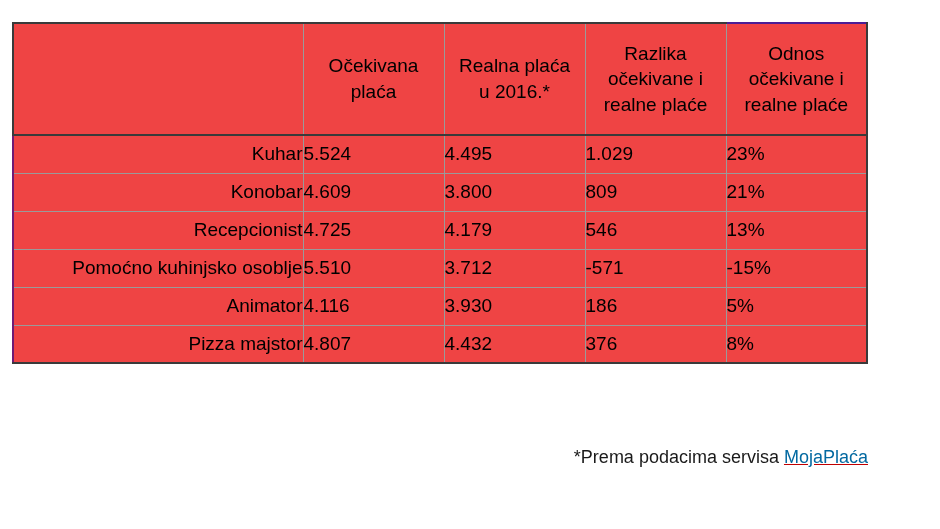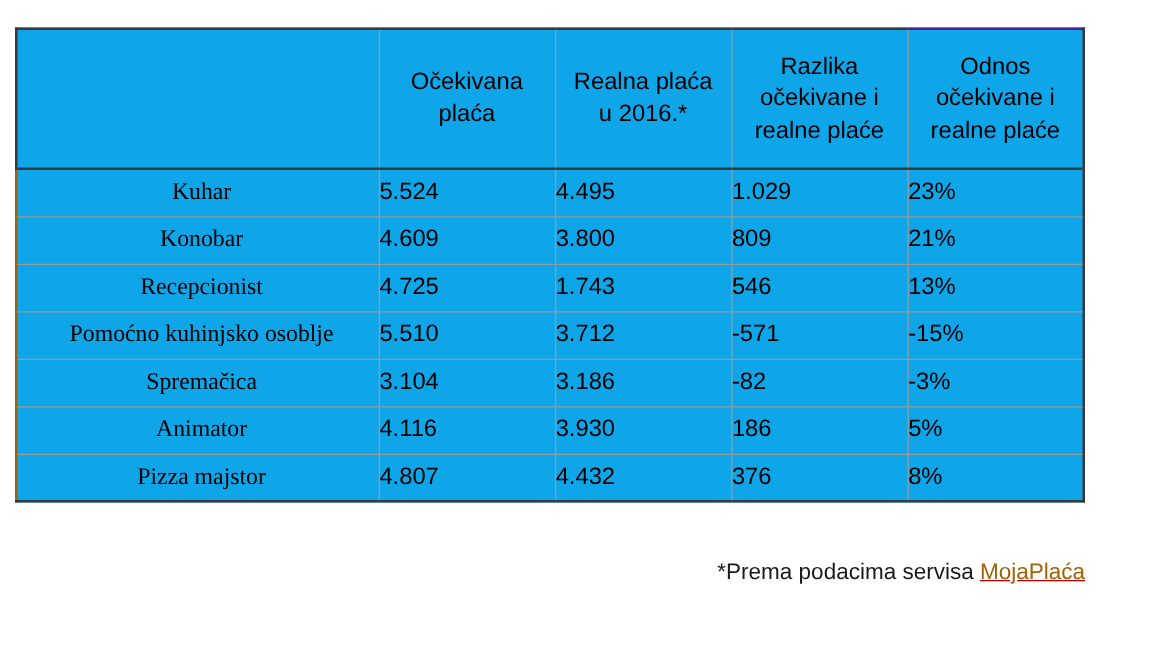--- a/index.html
+++ b/index.html
@@ -23,21 +23,21 @@
   .table-wrap {
     position: absolute;
     left: 12px;
     top: 22px;
     width: 854px;
   }
   table.salary {
     border-collapse: collapse;
     width: 854px;
     table-layout: fixed;
-    background: #0ea5e9;
+    background: #ef4444;
   }
   table.salary th,
   table.salary td {
     border: 1px solid #9a9a9a;
     font-size: 19px;
     font-weight: normal;
     color: #000000;
     padding: 0;
   }
   table.salary thead th {
@@ -59,24 +59,23 @@
   table.salary thead th.topedge {
     border-top: 2px solid #3a3a3a;
   }
   table.salary tbody td {
     height: 38px;
     box-sizing: border-box;
     text-align: left;
     vertical-align: middle;
   }
   table.salary tbody td.label {
-    text-align: center;
+    text-align: right;
     padding-left: 6px;
-    border-left: 2px solid #a16207;
-    font-family: Liberation Serif, serif;
+    border-left: 2px solid #701a75;
   }
   table.salary tbody td.lastcol {
     border-right: 2px solid #3a3a3a;
   }
   table.salary tbody tr:first-child td {
     border-top: 2px solid #3a3a3a;
   }
   table.salary tbody tr:last-child td {
     border-bottom: 2px solid #3a3a3a;
     margin-top: 17px;
@@ -86,21 +85,21 @@
 
   .footnote {
     position: absolute;
     right: 72px;
     top: 447px;
     font-size: 18px;
     color: #1a1a1a;
     white-space: nowrap;
   }
   .footnote .brand {
-    color: #a16207;
+    color: #0369a1;
     text-decoration: underline;
     text-decoration-color: #c00000;
     cursor: pointer;
   }
 </style>
 </head>
 <body>
 
 <div class="page">
 
@@ -149,37 +148,30 @@
         <tr>
           <td class="label">Konobar</td>
           <td>4.609</td>
           <td>3.800</td>
           <td>809</td>
           <td class="lastcol">21%</td>
         </tr>
         <tr>
           <td class="label">Recepcionist</td>
           <td>4.725</td>
-          <td>1.743</td>
+          <td>4.179</td>
           <td>546</td>
           <td class="lastcol">13%</td>
         </tr>
         <tr>
           <td class="label">Pomoćno kuhinjsko osoblje</td>
           <td>5.510</td>
           <td>3.712</td>
           <td>-571</td>
           <td class="lastcol">-15%</td>
-        </tr>
-        <tr>
-          <td class="label">Spremačica</td>
-          <td>3.104</td>
-          <td>3.186</td>
-          <td>-82</td>
-          <td class="lastcol">-3%</td>
         </tr>
         <tr>
           <td class="label">Animator</td>
           <td>4.116</td>
           <td>3.930</td>
           <td>186</td>
           <td class="lastcol">5%</td>
         </tr>
         <tr>
           <td class="label">Pizza majstor</td>

